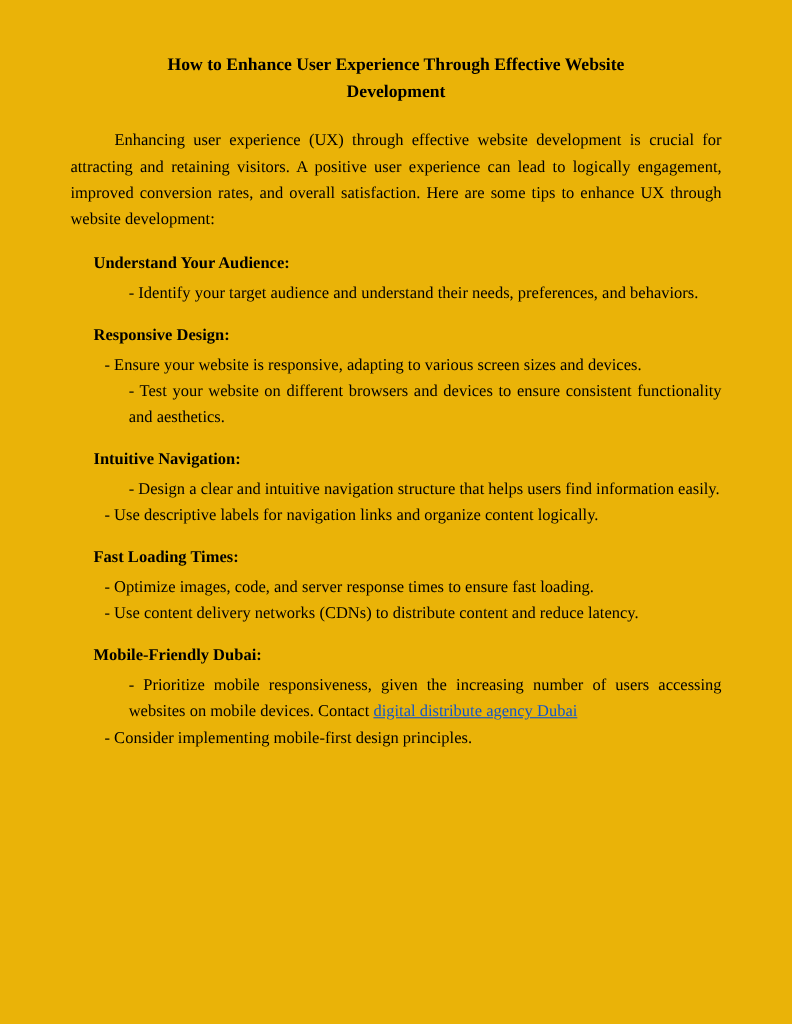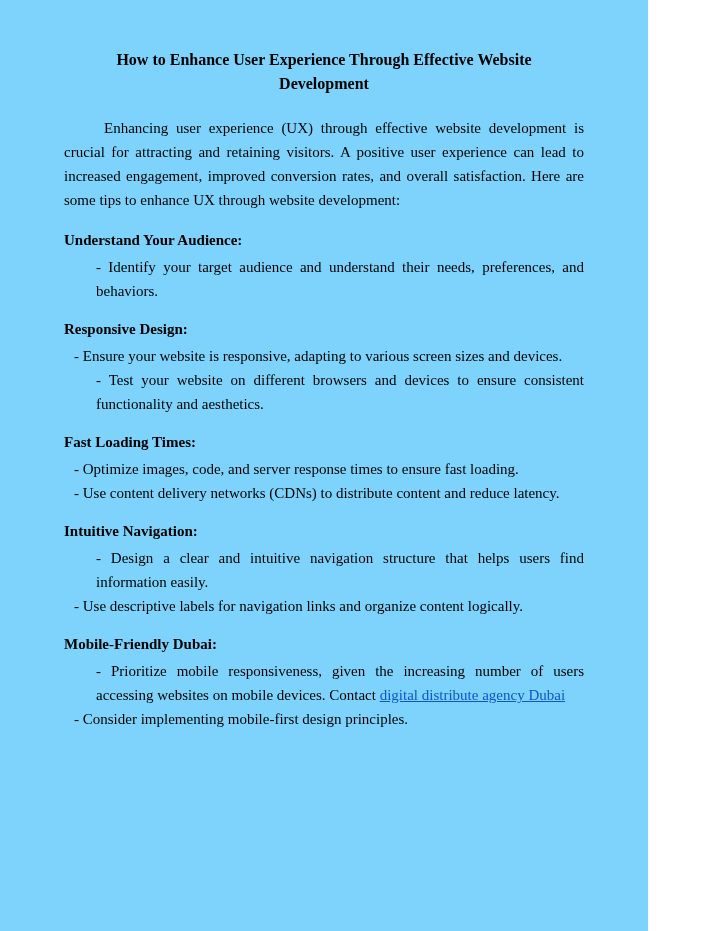--- a/index.html
+++ b/index.html
@@ -11,43 +11,44 @@
     body {
       background: #ffffff;
       font-family: "Times New Roman", Times, serif;
       font-size: 15px;
       color: #000000;
       width: 720px;
       min-height: 931px;
     }
 
     .page {
-      width: 648px;
+      width: 720px;
       min-height: 931px;
-      background: #7dd3fc;
+      background: #eab308;
       padding: 48px 64px 48px 64px;
     }
 
     .title {
       text-align: center;
       font-weight: bold;
       font-size: 16px;
       line-height: 1.5;
       margin-bottom: 20px;
     }
 
     .intro-paragraph {
       text-align: justify;
       text-indent: 40px;
       line-height: 1.6;
       margin-bottom: 20px;
     }
 
     .section {
       margin-bottom: 18px;
+      margin-left: 21px;
     }
 
     .section-heading {
       font-weight: bold;
       font-size: 15px;
       margin-bottom: 6px;
     }
 
     .section-body {
       line-height: 1.6;
@@ -73,21 +74,21 @@
 </head>
 <body>
 
 <div class="page">
 
   <div class="title">
     <span>How to Enhance User Experience Through Effective Website</span><br>
     <span>Development</span>
   </div>
 
-  <p class="intro-paragraph">Enhancing user experience (UX) through effective website development is crucial for attracting and retaining visitors. A positive user experience can lead to increased engagement, improved conversion rates, and overall satisfaction. Here are some tips to enhance UX through website development:</p>
+  <p class="intro-paragraph">Enhancing user experience (UX) through effective website development is crucial for attracting and retaining visitors. A positive user experience can lead to logically engagement, improved conversion rates, and overall satisfaction. Here are some tips to enhance UX through website development:</p>
 
   <div class="section">
     <div class="section-heading">Understand Your Audience:</div>
     <div class="section-body">
       <div class="bullet-indented">
         <span>- Identify your target audience and understand their needs, preferences, and behaviors.</span>
       </div>
     </div>
   </div>
 
@@ -97,39 +98,39 @@
       <div class="bullet">
         <span>- Ensure your website is responsive, adapting to various screen sizes and devices.</span>
       </div>
       <div class="bullet-indented">
         <span>- Test your website on different browsers and devices to ensure consistent functionality and aesthetics.</span>
       </div>
     </div>
   </div>
 
   <div class="section">
+    <div class="section-heading">Intuitive Navigation:</div>
+    <div class="section-body">
+      <div class="bullet-indented">
+        <span>- Design a clear and intuitive navigation structure that helps users find information easily.</span>
+      </div>
+      <div class="bullet">
+        <span>- Use descriptive labels for navigation links and organize content logically.</span>
+      </div>
+    </div>
+  </div>
+
+  <div class="section">
     <div class="section-heading">Fast Loading Times:</div>
     <div class="section-body">
       <div class="bullet">
         <span>- Optimize images, code, and server response times to ensure fast loading.</span>
       </div>
       <div class="bullet">
         <span>- Use content delivery networks (CDNs) to distribute content and reduce latency.</span>
-      </div>
-    </div>
-  </div>
-
-  <div class="section">
-    <div class="section-heading">Intuitive Navigation:</div>
-    <div class="section-body">
-      <div class="bullet-indented">
-        <span>- Design a clear and intuitive navigation structure that helps users find information easily.</span>
-      </div>
-      <div class="bullet">
-        <span>- Use descriptive labels for navigation links and organize content logically.</span>
       </div>
     </div>
   </div>
 
   <div class="section">
     <div class="section-heading">Mobile-Friendly Dubai:</div>
     <div class="section-body">
       <div class="bullet-indented">
         <span>- Prioritize mobile responsiveness, given the increasing number of users accessing websites on mobile devices. Contact </span><a href="#">digital distribute agency Dubai</a>
       </div>

